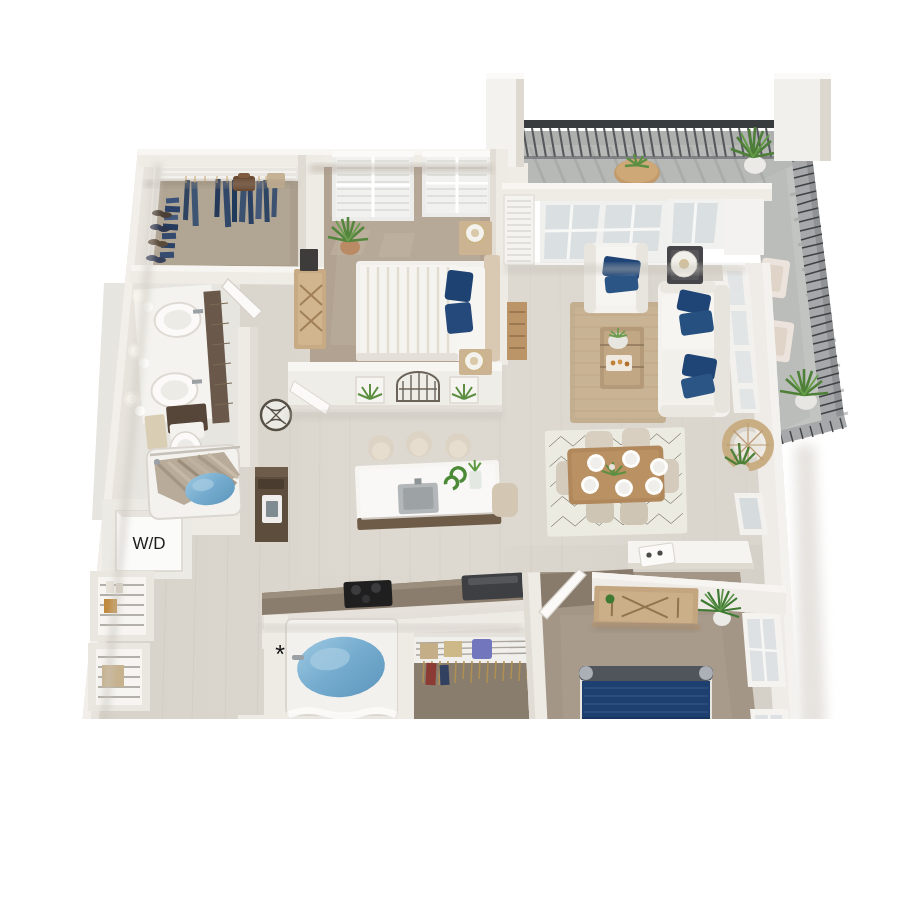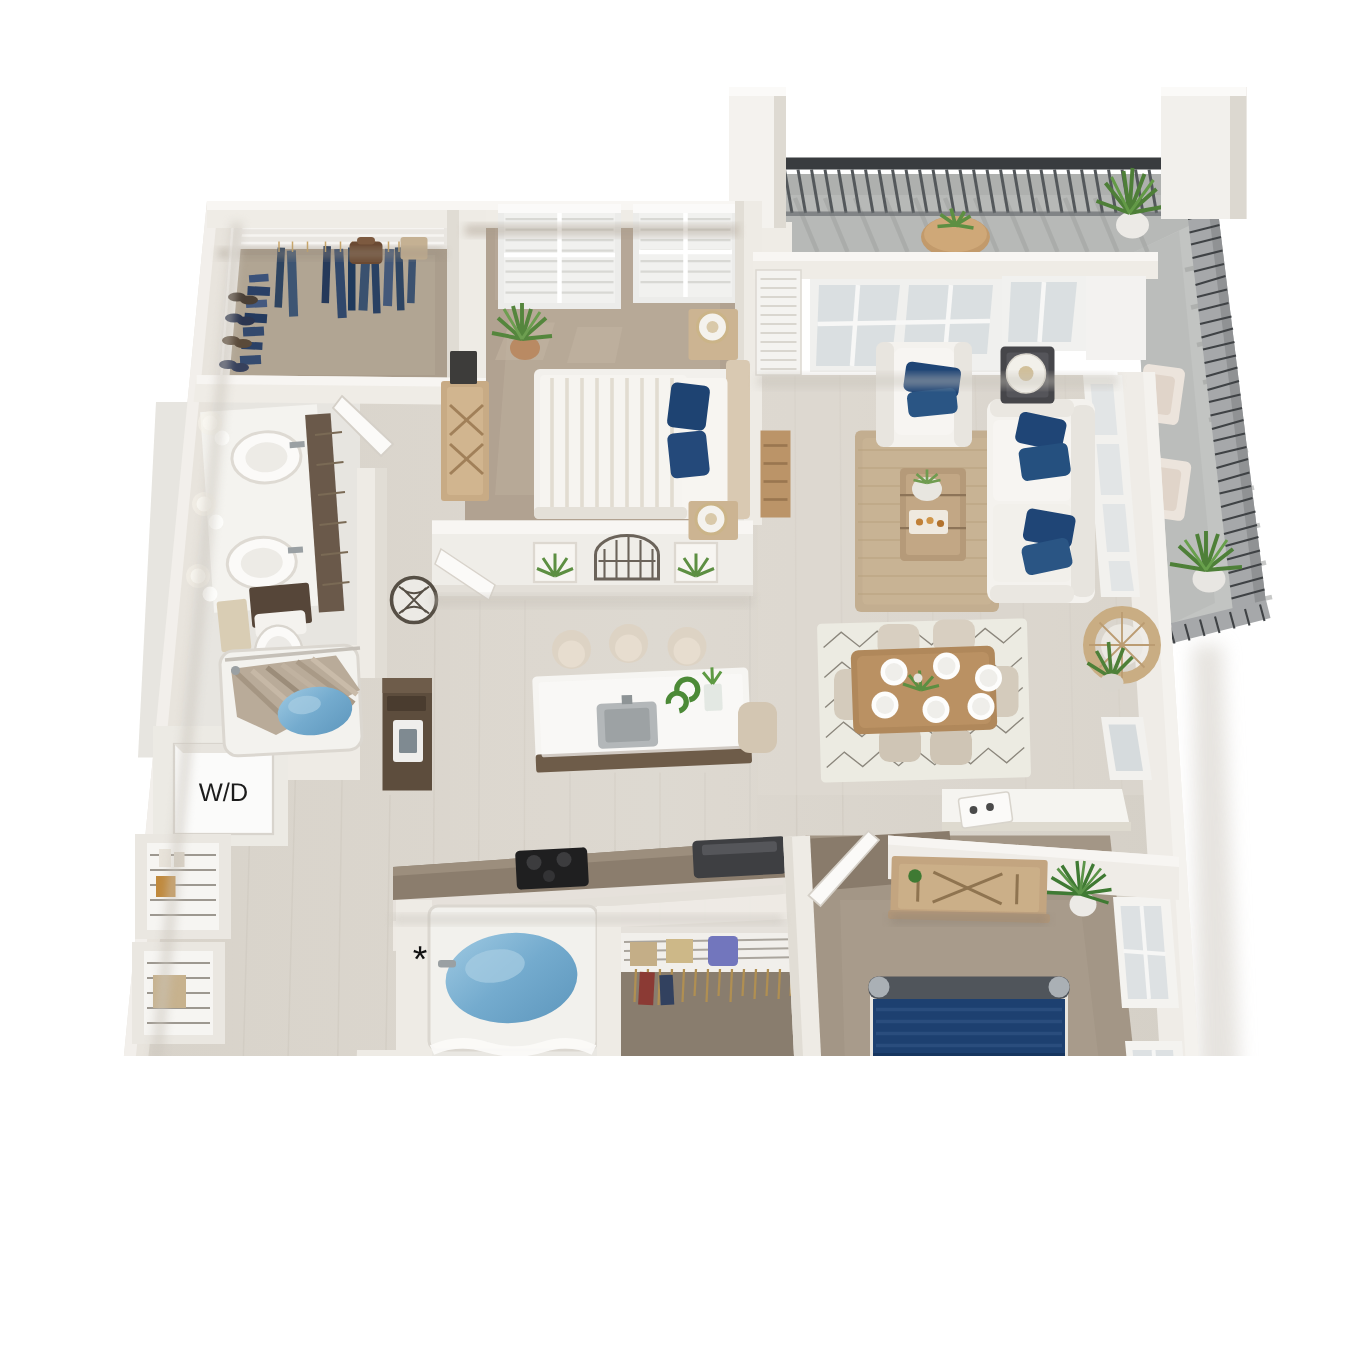--- a/index.html
+++ b/index.html
@@ -1,16 +1,16 @@
 <!DOCTYPE html>
 <html><head>
 <meta charset="utf-8">
 <style>
 html,body{margin:0;padding:0;background:#ffffff;font-family:"Liberation Sans",sans-serif;}
-#stage{width:900px;height:704px;position:relative;background:#ffffff;overflow:hidden;}
+#stage{width:900px;height:704px;position:relative;background:#ffffff;overflow:hidden;margin-top:15px;}
 </style>
 </head>
 <body>
 <div id="stage">
 <svg width="900" height="900" viewBox="0 0 900 900">
 <defs>
 <filter id="blur6" x="-30%" y="-30%" width="160%" height="160%">
           <feGaussianBlur stdDeviation="6"></feGaussianBlur>
         </filter>
 <filter id="blur3" x="-30%" y="-30%" width="160%" height="160%">

